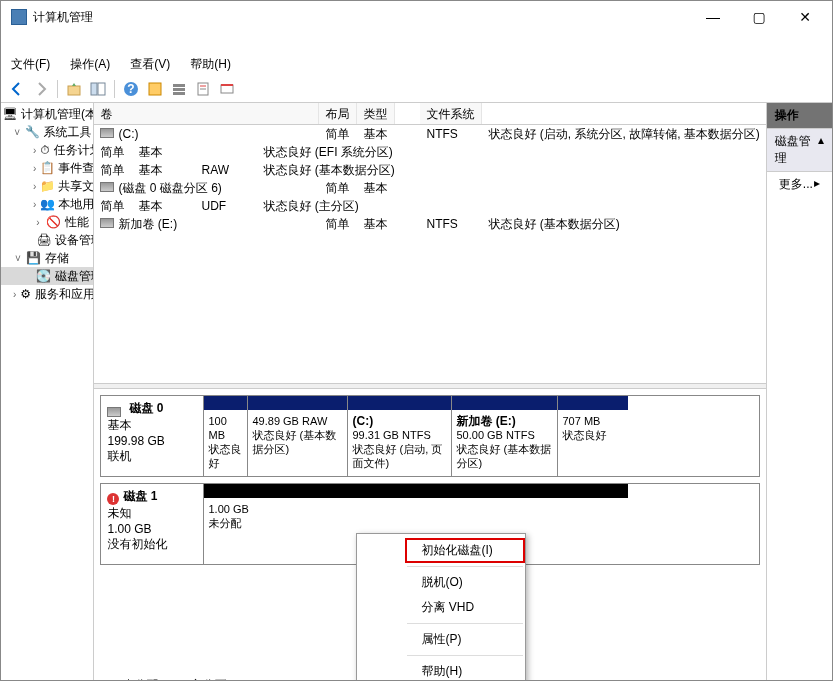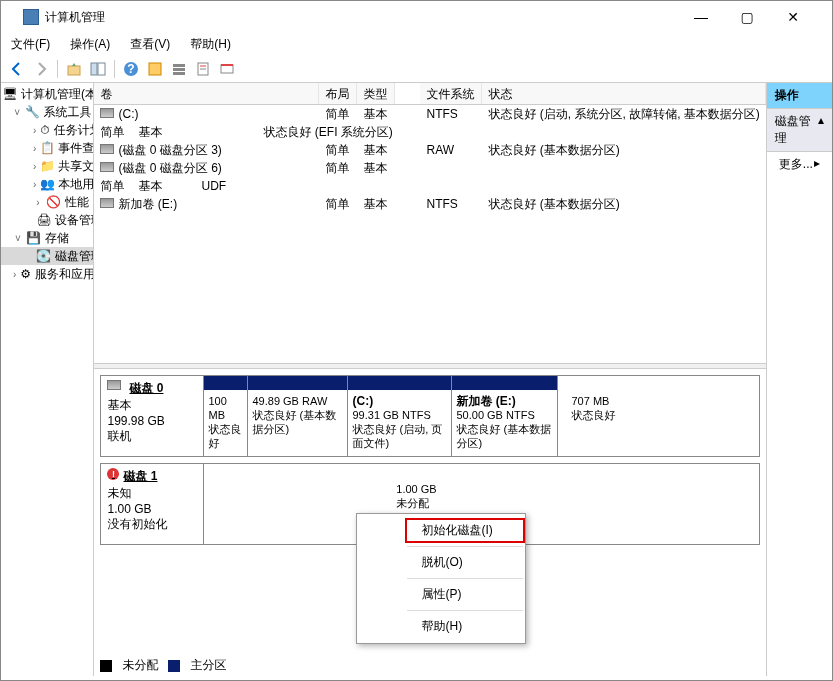--- a/index.html
+++ b/index.html
@@ -1,24 +1,24 @@
 <!DOCTYPE html>
 <html><head>
 <meta charset="utf-8">
 <style>
 * { box-sizing: border-box; margin: 0; padding: 0; font-family: "Microsoft YaHei", "Segoe UI", sans-serif; font-size: 12px; }
 body { background: #fff; width: 833px; height: 681px; border: 1px solid #888; position: relative; overflow: hidden; }
 
-.titlebar { height: 32px; display: flex; align-items: center; padding: 0 16px; }
+.titlebar { height: 32px; display: flex; align-items: center; padding: 0 4px; }
 .titlebar .app-icon { width: 16px; height: 16px; margin: 0 6px; background: #4a7fb5; border: 1px solid #2a5f95; }
 .titlebar .title { flex: 1; }
 .titlebar .btns { display: flex; }
 .titlebar .btns div { width: 46px; height: 30px; display: flex; align-items: center; justify-content: center; font-size: 14px; }
 
-.menubar { height: 22px; display: flex; align-items: center; padding: 0 6px; gap: 12px; }
+.menubar { height: 22px; display: flex; align-items: center; padding: 0 6px; gap: 12px; margin-top: 20px; }
 .menubar span { padding: 2px 4px; }
 
 .toolbar { height: 28px; display: flex; align-items: center; padding: 2px 6px; gap: 4px; border-bottom: 1px solid #ccc; }
 .toolbar .tb { width: 20px; height: 20px; display: flex; align-items: center; justify-content: center; border: 1px solid transparent; }
 .toolbar .sep { width: 1px; height: 18px; background: #ccc; margin: 0 2px; }
 
 .main { display: flex; height: 593px; }
 .tree { width: 150px; border-right: 1px solid #ccc; padding: 2px 0; overflow: hidden; }
 .tree-item { display: flex; align-items: center; height: 18px; padding: 0 2px; white-space: nowrap; gap: 4px; }
 .tree-item.l0 { padding-left: 2px; }
@@ -35,33 +35,33 @@
 .vol-row { display: flex; height: 18px; align-items: center; }
 .vol-row > div { padding: 0 6px; white-space: nowrap; overflow: hidden; }
 .vol-ico { width: 14px; height: 10px; background: linear-gradient(#999,#ccc); display: inline-block; margin-right: 4px; border: 1px solid #777; }
 .vol-ico.cd { border-radius: 50%; background: radial-gradient(#fff,#bbb); }
 
 .divider { height: 6px; background: #f0f0f0; border-top: 1px solid #ccc; border-bottom: 1px solid #ccc; cursor: row-resize; margin-top: auto; }
 
 .disk-pane { flex: 0 0 auto; overflow: visible; }
 .disk-row { border: 1px solid #888; margin: 6px; display: flex; height: 82px; }
 .disk-label { width: 103px; border-right: 1px solid #888; padding: 4px 6px; }
-.disk-label .dname { font-weight: bold; display: flex; align-items: flex-start; gap: 4px; text-decoration: underline; }
+.disk-label .dname { font-weight: bold; display: flex; align-items: flex-end; gap: 4px; }
 .disk-parts { flex: 1; display: flex; }
 .part { border-right: 1px solid #888; display: flex; flex-direction: column; }
-.part:last-child { border-right: none; align-items: center; }
+.part:last-child { border-right: none; }
 .part .bar { height: 14px; background: #0a1e6e; }
 .part .bar.black { background: #000; }
 .part .info { padding: 4px; font-size: 11px; line-height: 14px; overflow: hidden; }
 
 .legend { position: absolute; bottom: 2px; left: 6px; display: flex; gap: 10px; align-items: center; font-size: 11px; }
 .legend .sw { width: 12px; height: 12px; display: inline-block; }
 
 .right-pane { width: 105px; }
-.rp-head { background: #7dd3fc; border-bottom: 1px solid #ccc; padding: 4px 8px; font-weight: bold; }
+.rp-head { background: #737373; border-bottom: 1px solid #ccc; padding: 4px 8px; font-weight: bold; }
 .rp-section { background: #e8e8f0; padding: 4px 8px; border-bottom: 1px solid #ccc; display: flex; justify-content: space-between; }
 .rp-item { padding: 4px 12px; display: flex; justify-content: space-between; }
 
 .context-menu { position: absolute; background: #fff; border: 1px solid #999; box-shadow: 2px 2px 6px rgba(0,0,0,.3); width: 170px; z-index: 100; padding: 4px 0; }
 .context-menu .mi { padding: 4px 16px; }
 .context-menu .mi.hl { border: 2px solid #d00; padding: 2px 14px; }
 .context-menu .msep { height: 1px; background: #ddd; margin: 3px 2px; }
 
 .c-vol { width: 225px; } .c-layout { width: 38px; } .c-type { width: 38px; } .c-fs { width: 62px; margin-left: 25px; } .c-status { flex: 1; }
 
@@ -203,53 +203,52 @@
         <span>服务和应用程序</span>
       </div>
   </div>
 
   <div class="center">
     <div class="vol-header">
       <div class="c-vol">卷</div>
       <div class="c-layout">布局</div>
       <div class="c-type">类型</div>
       <div class="c-fs">文件系统</div>
-      <div class="c-status">状态</div>
     </div>
     <div class="vol-list" id="vol-list">
         <div class="vol-row">
           <div class="c-vol"><span class="vol-ico"></span>(C:)</div>
           <div class="c-layout">简单</div>
           <div class="c-type">基本</div>
           <div class="c-fs">NTFS</div>
           <div class="c-status">状态良好 (启动, 系统分区, 故障转储, 基本数据分区)</div>
         </div>
         <div class="vol-row">
           <div class="c-layout">简单</div>
           <div class="c-type">基本</div>
           <div class="c-fs"></div>
           <div class="c-status">状态良好 (EFI 系统分区)</div>
         </div>
         <div class="vol-row">
-          <div class="c-vol"><span class="vol-ico"></span>(磁盘 0 磁盘分区 3)</div>
           <div class="c-layout">简单</div>
           <div class="c-type">基本</div>
           <div class="c-fs">RAW</div>
           <div class="c-status">状态良好 (基本数据分区)</div>
         </div>
         <div class="vol-row">
           <div class="c-vol"><span class="vol-ico"></span>(磁盘 0 磁盘分区 6)</div>
           <div class="c-layout">简单</div>
           <div class="c-type">基本</div>
           <div class="c-fs"></div>
         </div>
         <div class="vol-row">
           <div class="c-layout">简单</div>
           <div class="c-type">基本</div>
           <div class="c-fs">UDF</div>
+          <div class="c-status">状态良好 (主分区)</div>
         </div>
         <div class="vol-row">
           <div class="c-vol"><span class="vol-ico"></span>新加卷 (E:)</div>
           <div class="c-layout">简单</div>
           <div class="c-type">基本</div>
           <div class="c-fs">NTFS</div>
           <div class="c-status">状态良好 (基本数据分区)</div>
         </div>
       </div>
 
@@ -306,20 +305,21 @@
       <span class="sw" style="background:#000"></span>
         <span>未分配</span>
       <span class="sw" style="background:#0a1e6e"></span>
         <span>主分区</span>
     </div>
 
     <div class="context-menu" style="left:262px; top:430px;padding-left:48px;">
       <div class="mi hl">初始化磁盘(I)</div>
       <div class="msep"></div>
       <div class="mi">脱机(O)</div>
+      <div class="mi">分离 VHD</div>
       <div class="msep"></div>
       <div class="mi">属性(P)</div>
       <div class="msep"></div>
       <div class="mi">帮助(H)</div>
     </div>
   </div>
 
   <div class="right-pane">
     <div class="rp-head">操作</div>
     <div class="rp-section">

